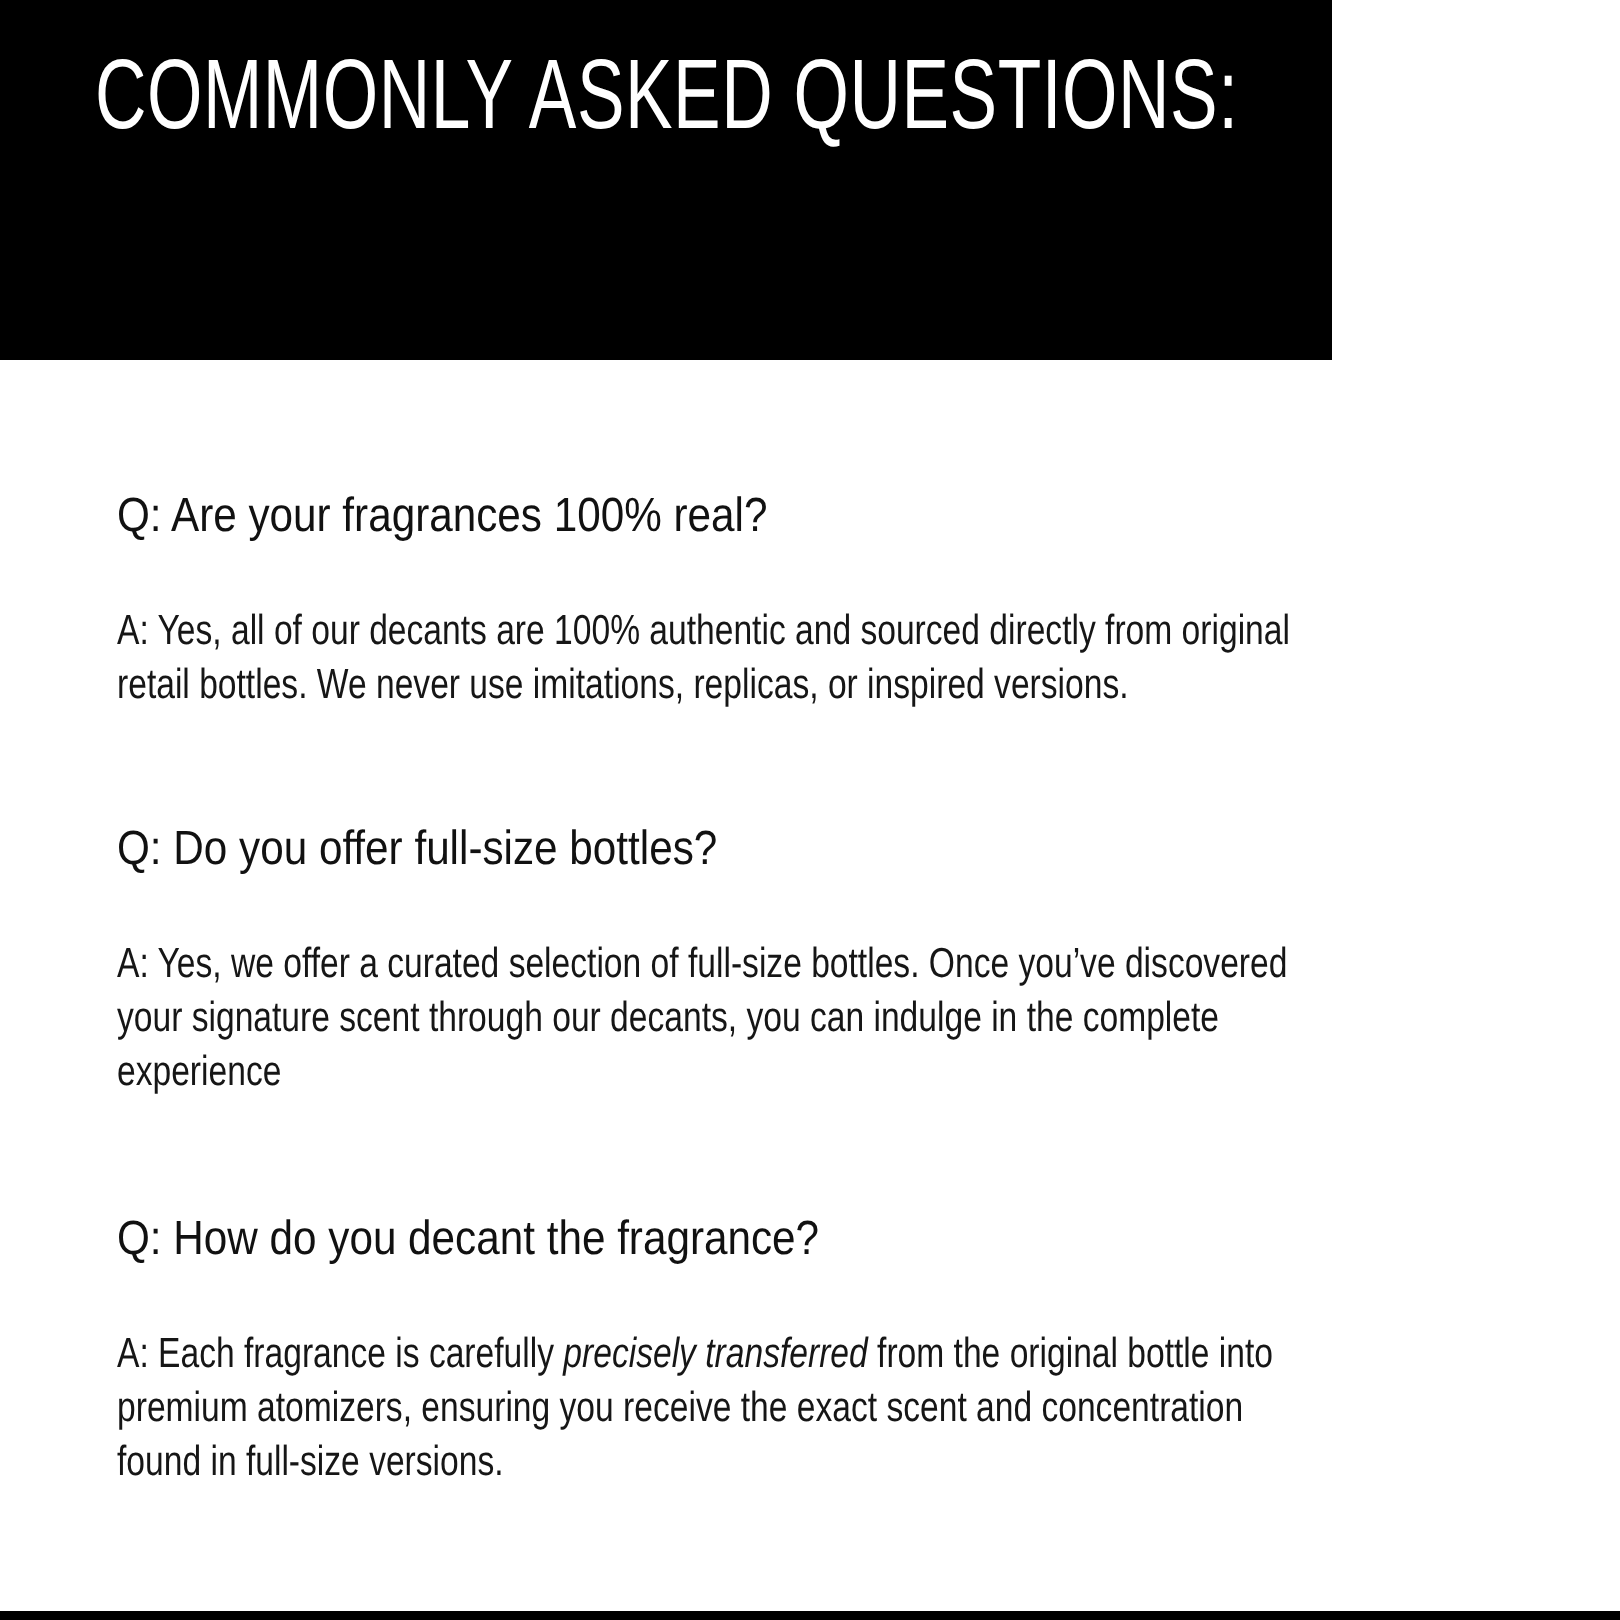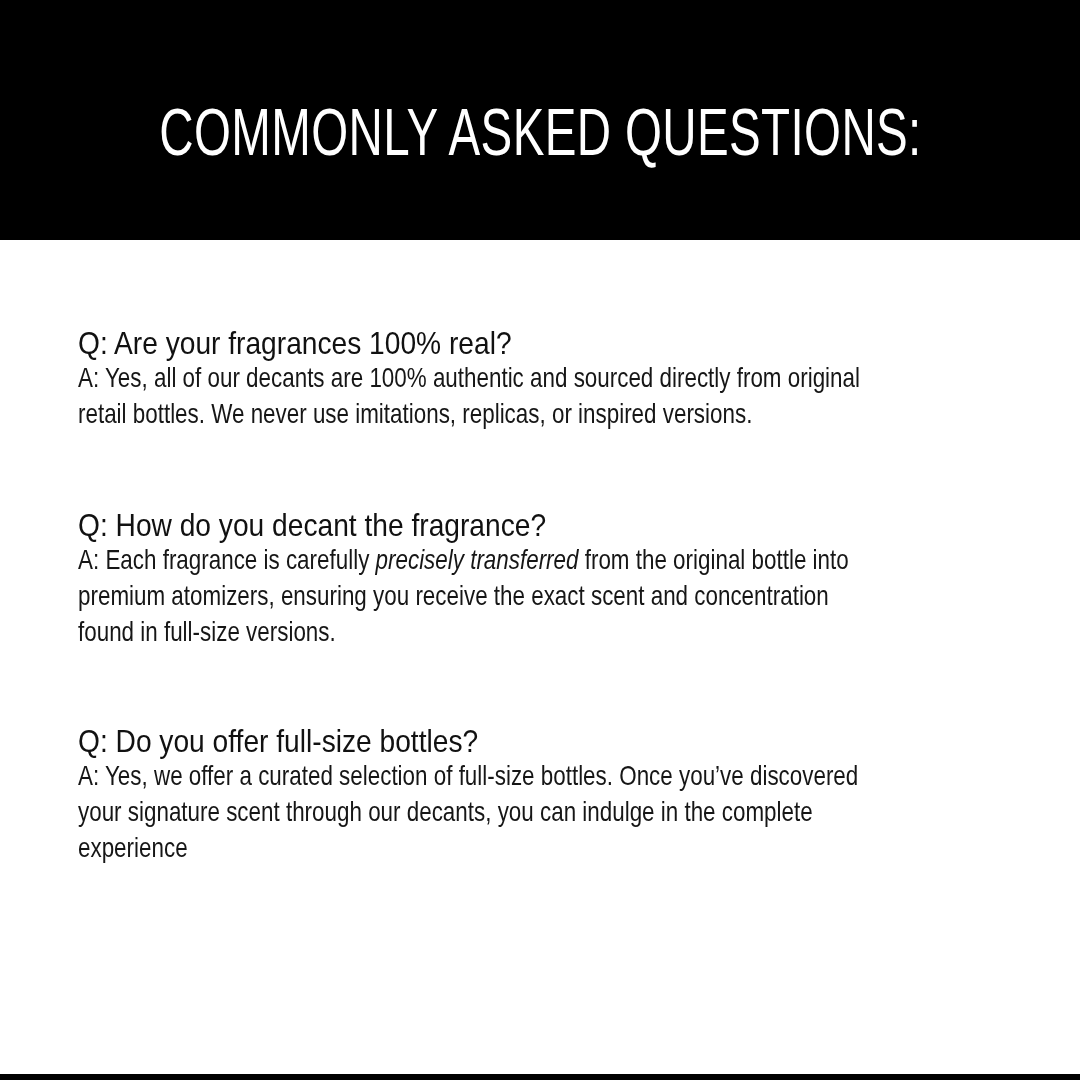--- a/index.html
+++ b/index.html
@@ -9,25 +9,24 @@
   body {
     width: 1080px;
     height: 1080px;
     position: relative;
     background: #ffffff;
     overflow: hidden;
     font-family: "Liberation Sans", sans-serif;
     color: #141414;
   }
   .header-band {
-    width: 1080px;
+    width: 888px;
     height: 240px;
     background: #000000;
     display: flex;
-    align-items: center;
     justify-content: center;
   }
   .page-title {
     color: #ffffff;
     font-size: 66px;
     font-weight: 400;
     white-space: nowrap;
     letter-spacing: 0.5px;
     transform: scaleX(0.72);
     transform-origin: center center;
@@ -43,20 +42,21 @@
     font-weight: 400;
     white-space: nowrap;
     transform: scaleX(0.88);
     transform-origin: left center;
     color: #111111;
   }
   .faq-section.first .question-heading { margin-top: 86px; }
   .faq-section.second .question-heading { margin-top: 76px; }
   .faq-section.third .question-heading { margin-top: 74px; }
   .answer-text {
+    margin-top: 42px;
   }
   .answer-line {
     font-size: 28px;
     line-height: 36px;
     font-weight: 400;
     white-space: nowrap;
     transform: scaleX(0.80);
     transform-origin: left center;
     color: #161616;
   }
@@ -82,33 +82,33 @@
 <div class="faq-content">
 
   <div class="faq-section first">
     <div class="question-heading">Q: Are your fragrances 100% real?</div>
     <div class="answer-text">
       <div class="answer-line">A: Yes, all of our decants are 100% authentic and sourced directly from original</div>
       <div class="answer-line">retail bottles. We never use imitations, replicas, or inspired versions.</div>
     </div>
   </div>
 
+  <div class="faq-section third">
+    <div class="question-heading">Q: Do you offer full-size bottles?</div>
+    <div class="answer-text">
+      <div class="answer-line">A: Yes, we offer a curated selection of full-size bottles. Once you’ve discovered</div>
+      <div class="answer-line">your signature scent through our decants, you can indulge in the complete</div>
+      <div class="answer-line">experience</div>
+    </div>
+  </div>
+
   <div class="faq-section second">
     <div class="question-heading">Q: How do you decant the fragrance?</div>
     <div class="answer-text">
       <div class="answer-line"><span>A: Each fragrance is carefully </span><span class="italic-phrase">precisely transferred</span><span> from the original bottle into</span></div>
       <div class="answer-line">premium atomizers, ensuring you receive the exact scent and concentration</div>
       <div class="answer-line">found in full-size versions.</div>
     </div>
   </div>
 
-  <div class="faq-section third">
-    <div class="question-heading">Q: Do you offer full-size bottles?</div>
-    <div class="answer-text">
-      <div class="answer-line">A: Yes, we offer a curated selection of full-size bottles. Once you’ve discovered</div>
-      <div class="answer-line">your signature scent through our decants, you can indulge in the complete</div>
-      <div class="answer-line">experience</div>
-    </div>
-  </div>
-
 </div>
 
 <div class="bottom-accent-bar"></div>
 
 </body></html>

